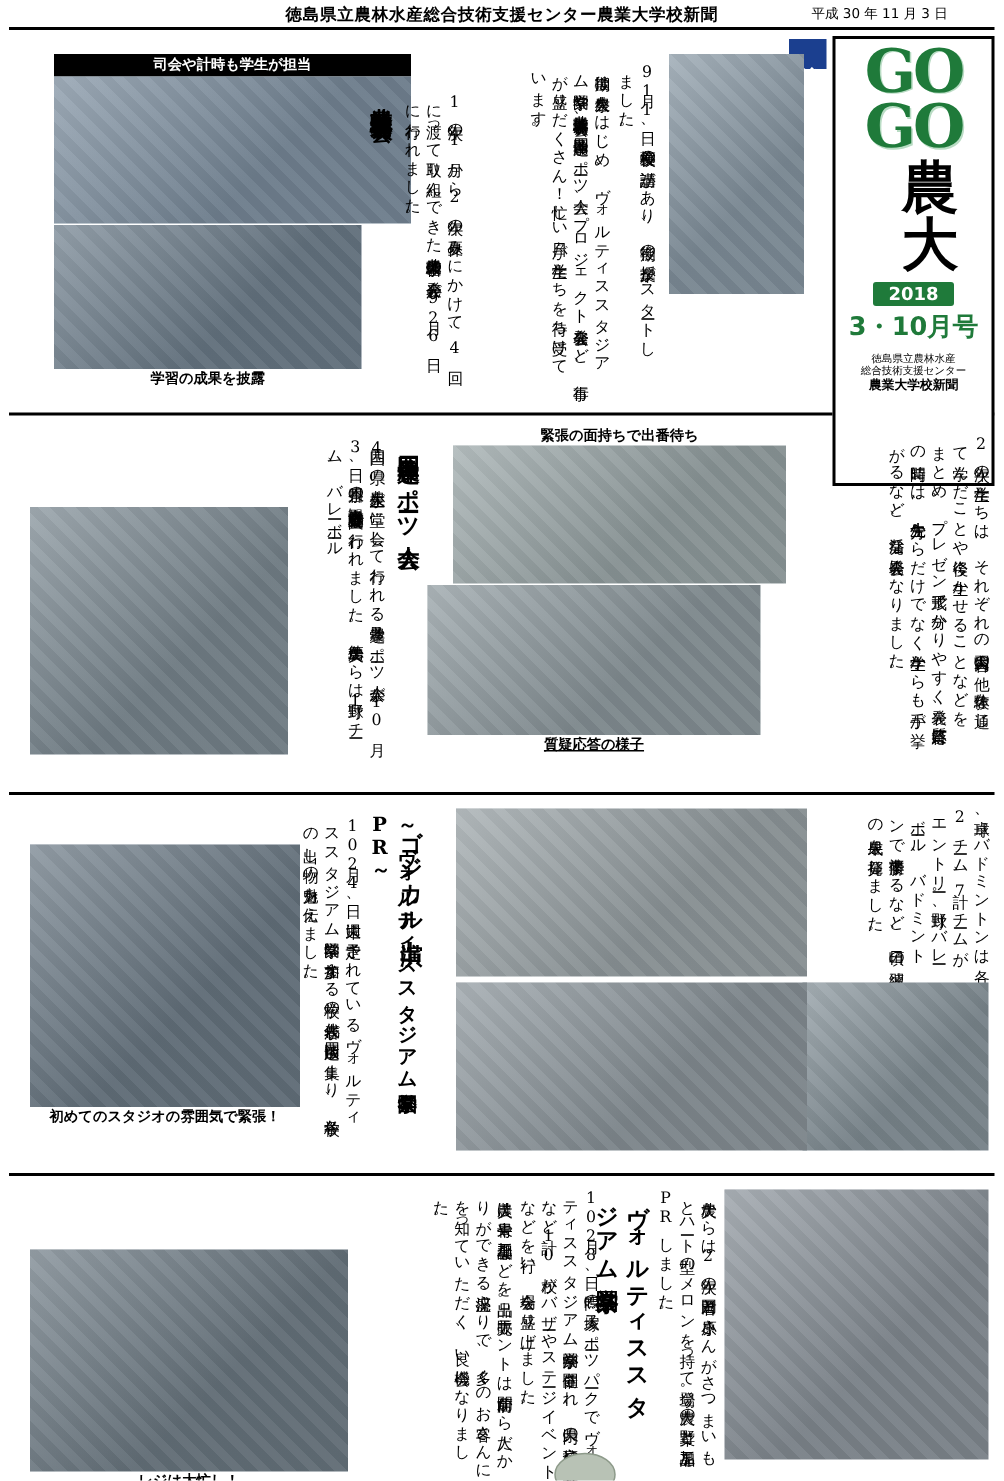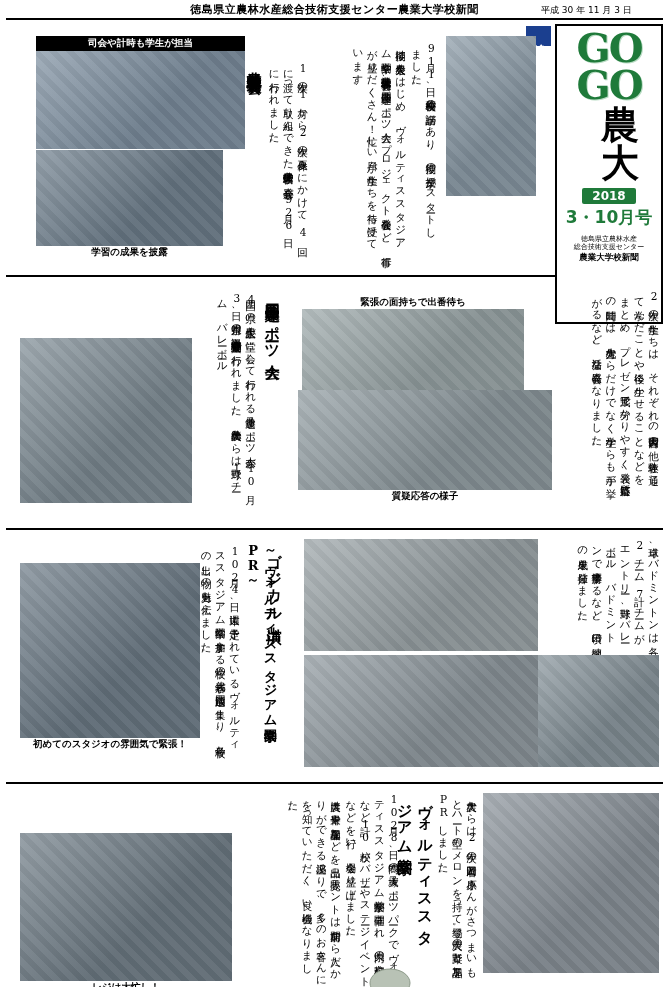--- a/index.html
+++ b/index.html
@@ -104,26 +104,26 @@
     <div class="issue">3・10月号</div>
     <div class="orgline">
       <div>徳島県立農林水産</div>
       <div>総合技術支援センター</div>
       <div><b>農業大学校新聞</b></div>
     </div>
   </div>
 
   <div class="band" style="height:252px;">
 
-    <div style="position:absolute; left:30px; top:16px; width:209px;">
+    <div style="position:absolute; left:30px; top:16px; width:238px;">
       <div class="caption-inv">司会や計時も学生が担当</div>
       <div class="photo" style="height:98px; background:#7d8fa0;"></div>
     </div>
 
-    <div style="position:absolute; left:30px; top:130px; width:187px;">
+    <div style="position:absolute; left:30px; top:130px; width:205px;">
       <div class="photo" style="height:96px; background:#6f7f8d;"></div>
       <div class="caption">学習の成果を披露</div>
     </div>
 
     <div style="position:absolute; left:440px; top:16px; width:90px; height:160px;">
       <div class="photo" style="height:100%; background:#8a9aa6;"></div>
     </div>
 
     <div class="v vhead" style="position:absolute; left:238px; top:40px; height:180px;">農業体験学習発表会</div>
 
@@ -131,25 +131,25 @@
     <div class="v vbody" style="position:absolute; left:310px; top:22px; height:210px; width:92px;">後期は農大祭をはじめ、ヴォルティススタジアム学園祭や農業体験学習発表会、四国農学連スポーツ大会、プロジェクト発表会など、行事が盛りだくさん！忙しい日々が学生たちを待ち受けています。</div>
     <div class="v vbody" style="position:absolute; left:254px; top:42px; height:180px; width:50px;">1年次の1月から2年次の夏休みにかけて、4回に渡って取り組んできた農業体験学習の発表会が9月26日に行われました。</div>
   </div>
 
   <hr class="rule">
 
   <div class="band" style="height:245px;">
 
     <div class="v vbody" style="position:absolute; right:2px; top:10px; height:195px; width:132px;">2年次の学生たちは、それぞれの実習内容の他、体験を通じて学んだことや今後に生かせることなどをまとめ、プレゼン形式で分かりやすく発表、質疑応答の時間には、先生方からだけでなく学生からも手が挙がるなど、活発な発表会になりました。</div>
 
-    <div style="position:absolute; left:296px; top:16px; width:222px;">
+    <div style="position:absolute; left:296px; top:4px; width:222px;">
       <div class="caption">緊張の面持ちで出番待ち</div>
       <div class="photo" style="height:92px; background:#9aa6a8;"></div>
     </div>
-    <div style="position:absolute; left:292px; top:110px; width:254px;">
+    <div style="position:absolute; left:279px; top:110px; width:222px;text-decoration:underline;">
       <div class="photo" style="height:100px; background:#8f9ba0;"></div>
       <div class="caption">質疑応答の様子</div>
     </div>
 
     <div class="v vhead" style="position:absolute; left:256px; top:12px; height:180px;">四国農学連スポーツ大会</div>
 
     <div class="v vbody" style="position:absolute; left:190px; top:12px; height:200px; width:62px;">四国4県の農大生が一堂に会して行われる農学連スポーツ大会が10月3日、香川県の観音寺市総合運動公園で行われました。徳島農大からは野球1チーム、バレーボール</div>
 
     <div style="position:absolute; left:14px; top:58px; width:172px; height:165px;">
       <div class="photo" style="height:100%; background:#7e8c95;"></div>

